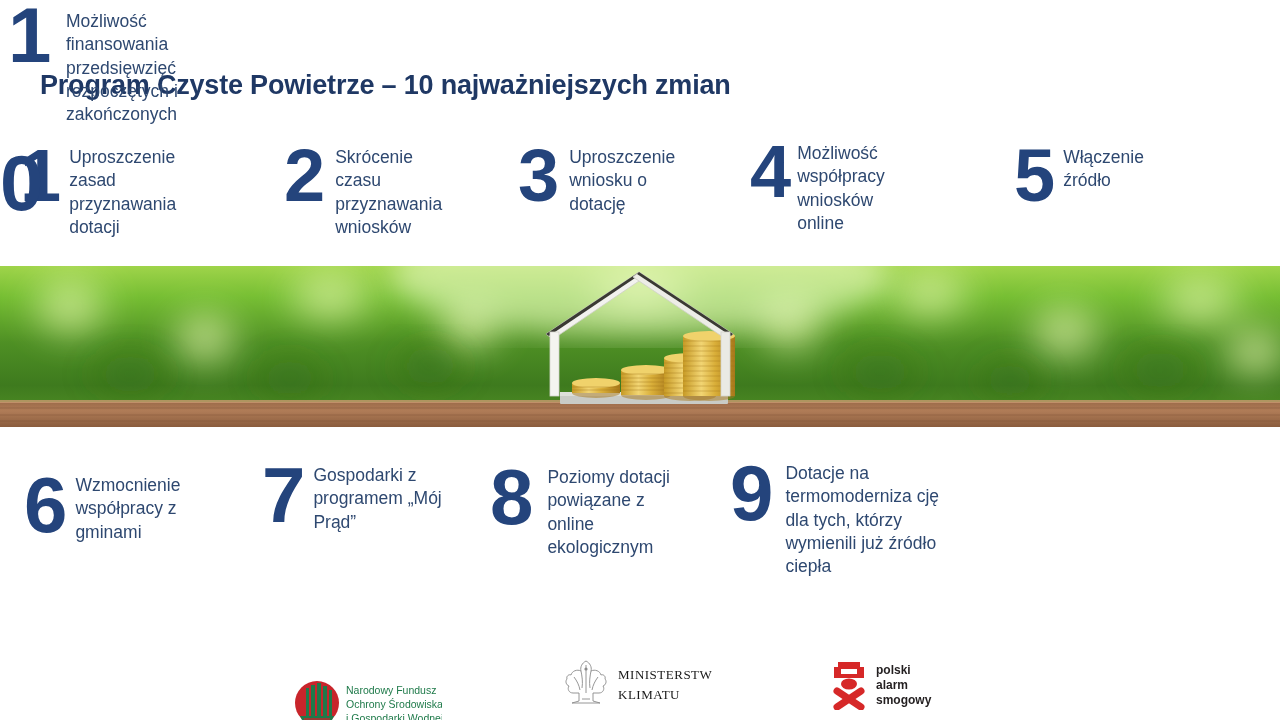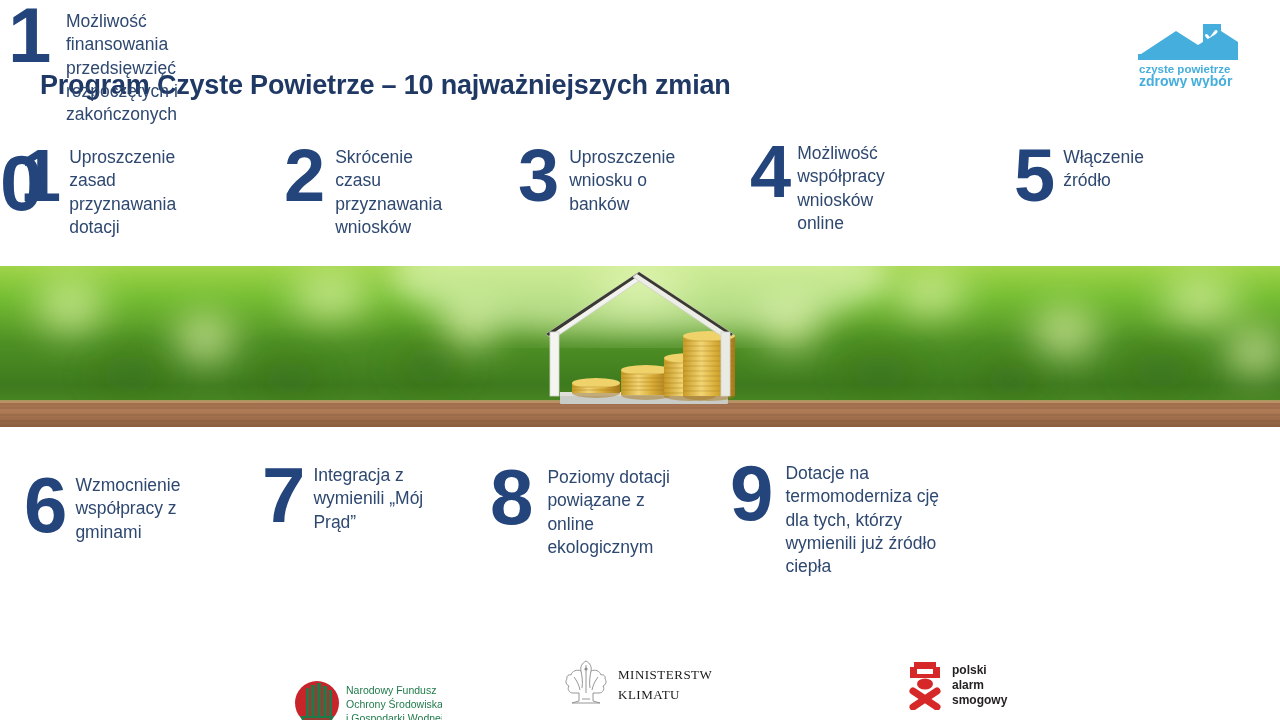--- a/index.html
+++ b/index.html
@@ -86,57 +86,44 @@
   .band{
     position:absolute;left:0;top:266px;width:1280px;height:161px;
     overflow:hidden;
   }
   .band svg{display:block;}
 
   
   .footer-logo{position:absolute;}
   #logo-nfosigw{left:292px;top:678px;}
   #logo-ministerstwo{left:562px;top:655px;}
-  #logo-pas{left:908px;top:658px;}
+  #logo-pas{left:832px;top:658px;}
   .footer-logo svg{display:block;}
 </style>
 </head>
 <body>
 
 <div class="slide">
 
   <div class="title">Program Czyste Powietrze – 10 najważniejszych zmian</div>
 
-  <div class="cp-logo">
-    <svg width="104" height="64" viewBox="0 0 104 64" xmlns="http://www.w3.org/2000/svg">
-
-      <rect x="67" y="0" width="18" height="22" fill="#45AEDC"></rect>
-      <path d="M70.5 11.5 l3.5 4 6-8" stroke="#ffffff" stroke-width="3" fill="none" stroke-linecap="round" stroke-linejoin="round"></path>
-
-      <path d="M2 32 L40 7 L62 21 L85 7 L102 18 L102 32 Z" fill="#45AEDC"></path>
-      <rect x="2" y="30" width="100" height="6" fill="#45AEDC"></rect>
-
-      <text x="3" y="49" font-family="Liberation Sans, sans-serif" font-size="11.5" font-weight="bold" fill="#45AEDC">czyste powietrze</text>
-      <text x="3" y="62" font-family="Liberation Sans, sans-serif" font-size="14" font-weight="bold" fill="#45AEDC">zdrowy wybór</text>
-    </svg>
-  </div>
 
   <div class="item row1" id="item1">
     <span class="num">1</span>
     <span class="txt" style="width:120px">Uproszczenie zasad przyznawania dotacji</span>
   </div>
 
   <div class="item row1" id="item2">
     <span class="num">2</span>
     <span class="txt" style="width:128px">Skrócenie czasu przyznawania wniosków</span>
   </div>
 
   <div class="item row1" id="item3">
     <span class="num">3</span>
-    <span class="txt" style="width:136px">Uproszczenie wniosku o banków</span>
+    <span class="txt" style="width:136px">Uproszczenie wniosku o dotację</span>
   </div>
 
   <div class="item row1" id="item4">
     <span class="num">4</span>
     <span class="txt" style="width:116px">Możliwość współpracy wniosków online</span>
   </div>
 
   <div class="item row1" id="item5">
     <span class="num">5</span>
     <span class="txt" style="width:116px">Włączenie źródło</span>
@@ -289,21 +276,21 @@
     </svg>
   </div>
 
   <div class="item row2" id="item6">
     <span class="num">6</span>
     <span class="txt" style="width:140px">Wzmocnienie współpracy z gminami</span>
   </div>
 
   <div class="item row2" id="item7">
     <span class="num">7</span>
-    <span class="txt" style="width:142px">Integracja z wymienili „Mój Prąd”</span>
+    <span class="txt" style="width:142px">Gospodarki z programem „Mój Prąd”</span>
   </div>
 
   <div class="item row2" id="item8">
     <span class="num">8</span>
     <span class="txt" style="width:134px">Poziomy dotacji powiązane z online ekologicznym</span>
   </div>
 
   <div class="item row2" id="item9">
     <span class="num">9</span>
     <span class="txt" style="width:166px">Dotacje na termomoderniza cję dla tych, którzy wymienili już źródło ciepła</span>

